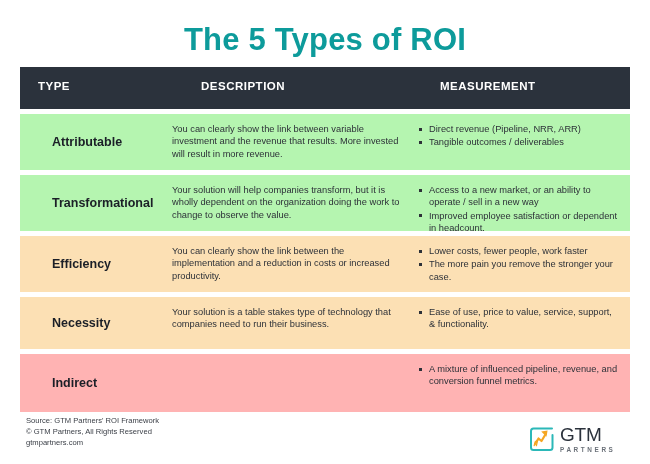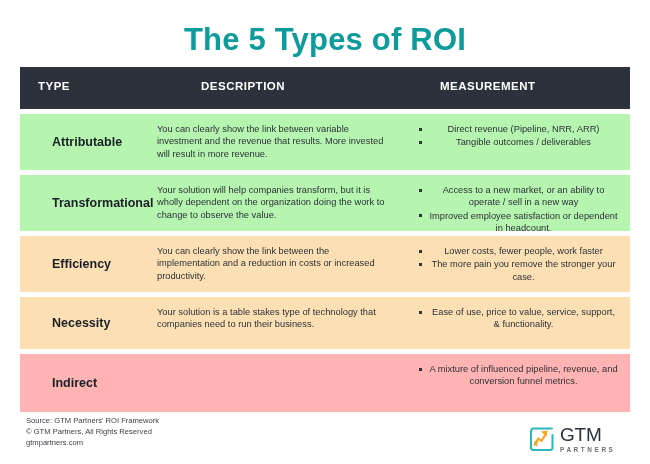--- a/index.html
+++ b/index.html
@@ -81,21 +81,21 @@
     top: 0;
     height: 100%;
     display: flex;
     align-items: center;
     font-size: 12.5px;
     font-weight: bold;
     color: #1b1f27;
   }
   .cell-desc {
     position: absolute;
-    left: 137px;
+    left: 152px;
     top: 9px;
     width: 234px;
     font-size: 9.3px;
     line-height: 12.4px;
     color: #2d3138;
   }
   .cell-meas {
     position: absolute;
     left: 398px;
     top: 9px;
@@ -106,21 +106,20 @@
   }
   .cell-meas ul {
     margin: 0;
     padding: 0;
     list-style: none;
   }
   .cell-meas li {
     position: relative;
     padding-left: 11px;
     margin-bottom: 1px;
-    text-align: center;
   }
   .cell-meas li .bullet {
     position: absolute;
     left: 1px;
     top: 4.5px;
     width: 3px;
     height: 3px;
     background: #2d3138;
     display: block;
   }

